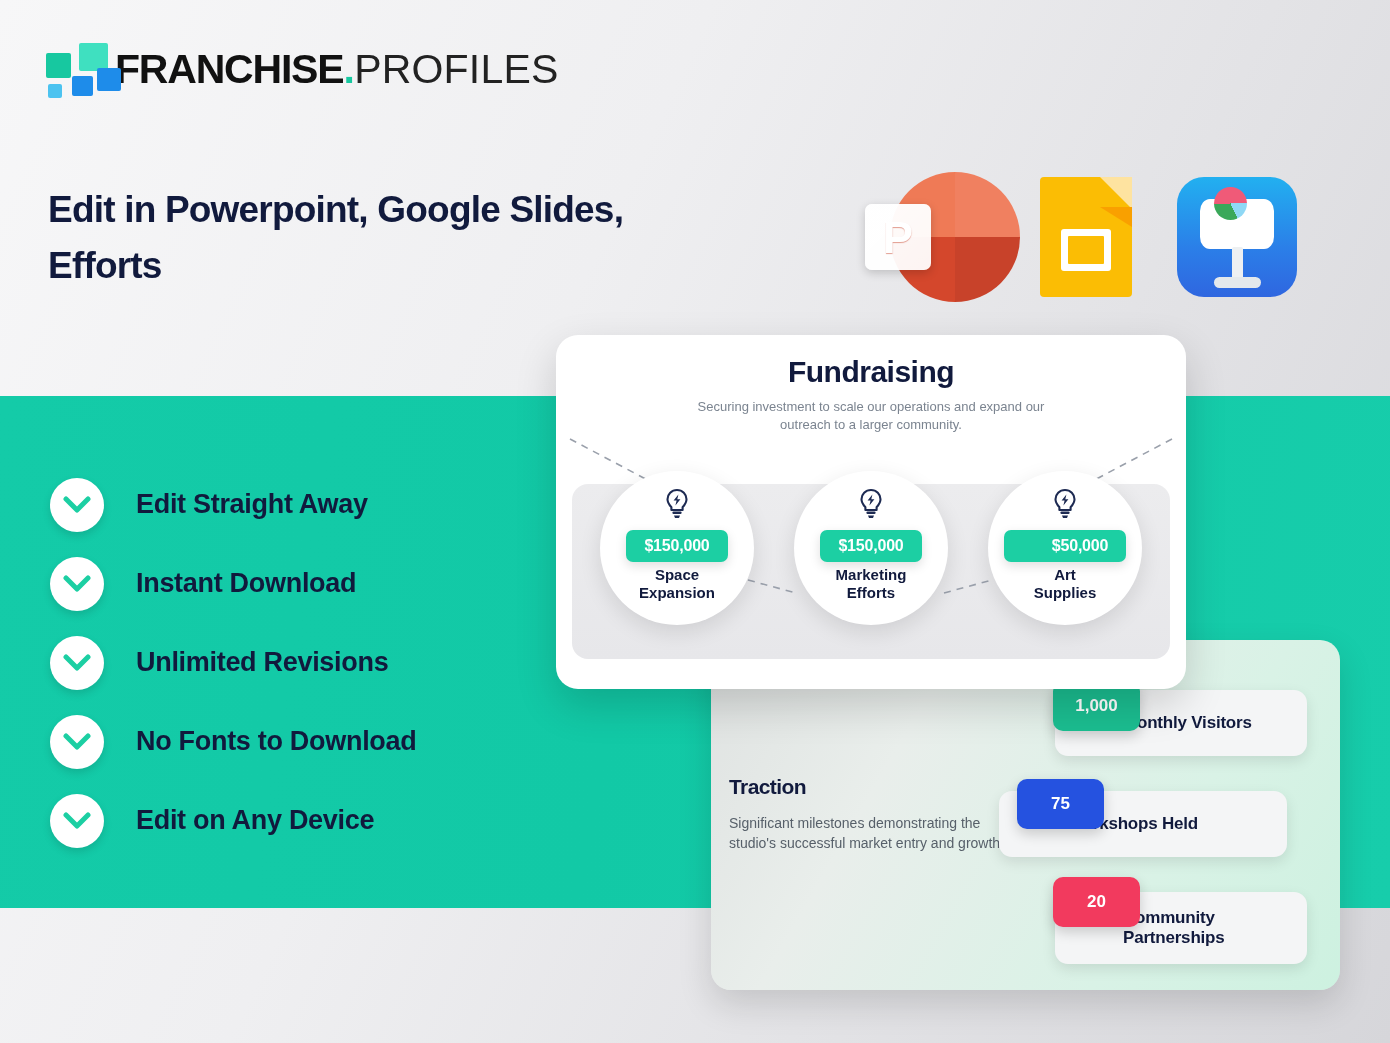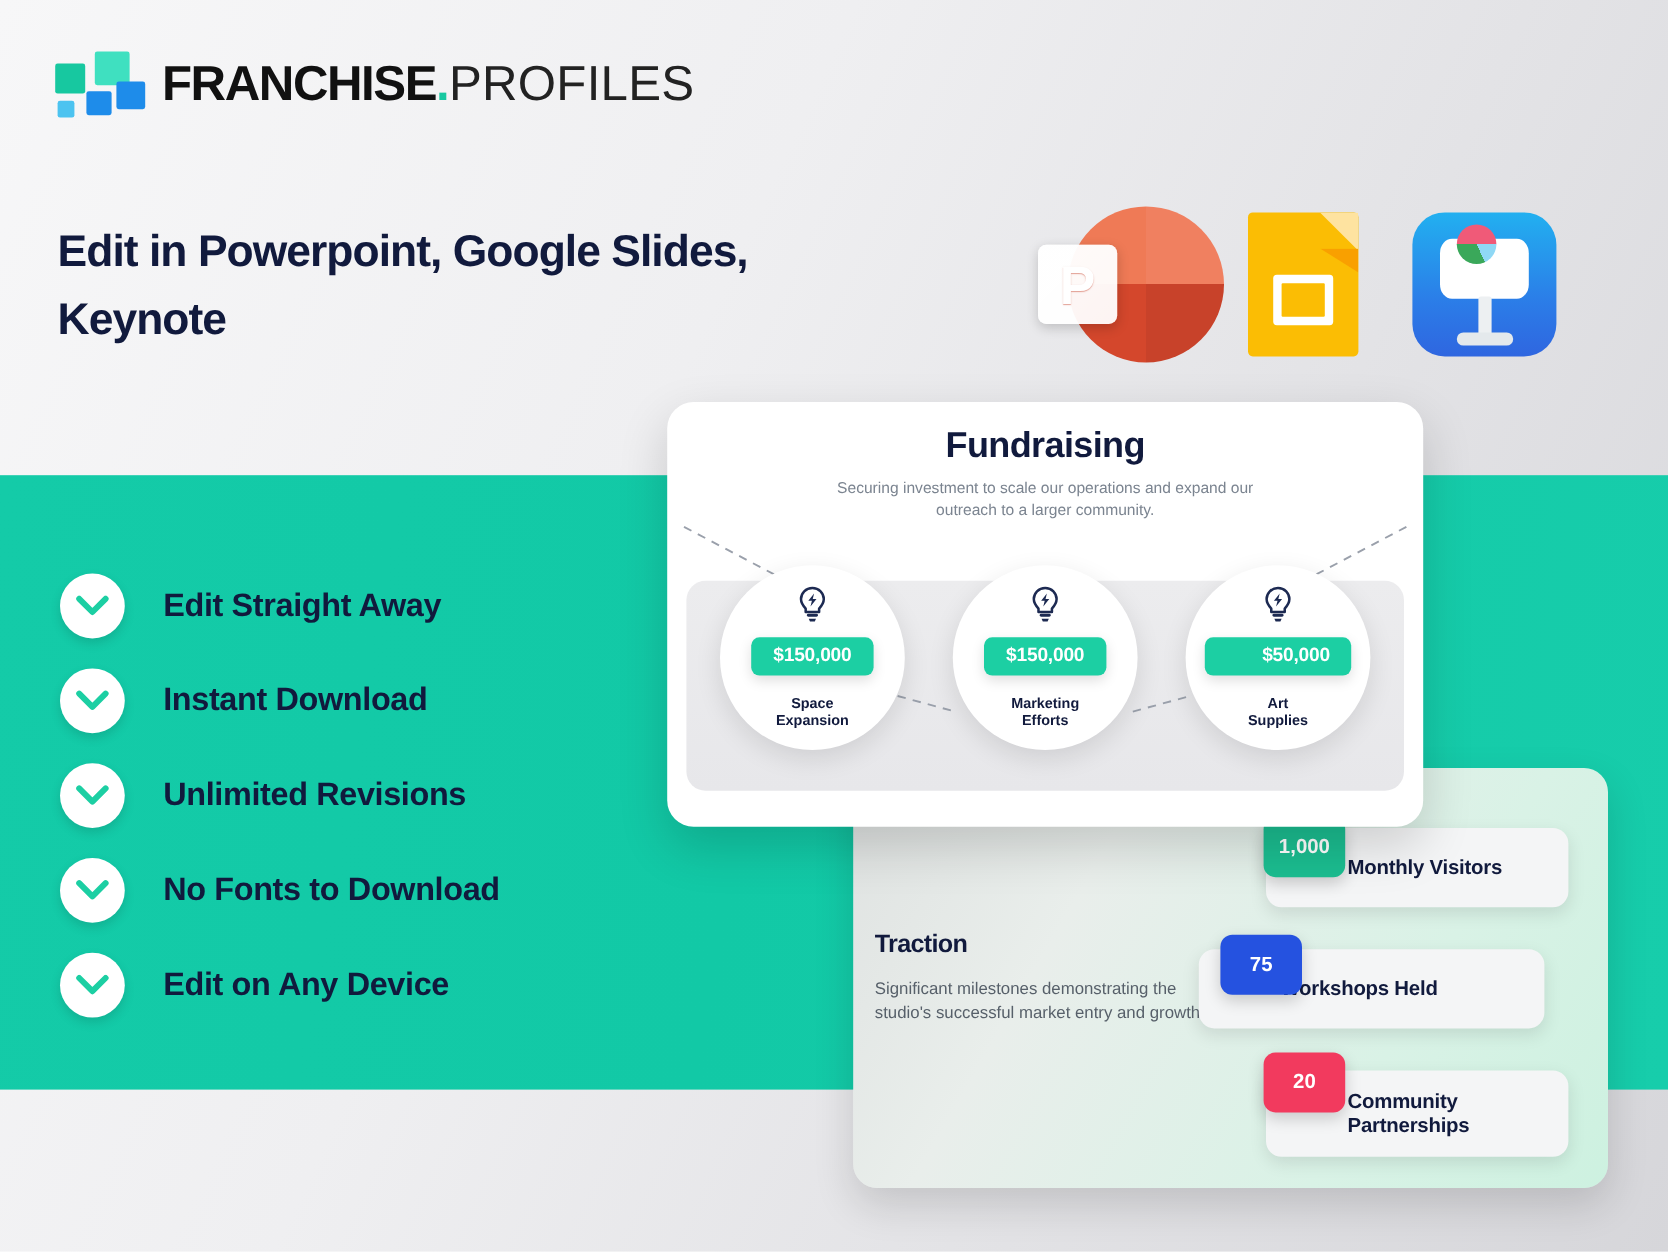--- a/index.html
+++ b/index.html
@@ -22,21 +22,21 @@
   
   .logo{ position:absolute; left:45px; top:43px; display:flex; align-items:center; }
   .logo-mark{ position:relative; width:62px; height:52px; flex:none; }
   .logo-mark i{ position:absolute; display:block; border-radius:2px; }
   .sq-a{ left:1px;  top:10px; width:25px; height:25px; background:#17c8a0; }
   .sq-b{ left:34px; top:0px;  width:29px; height:28px; background:#3fe0c0; }
   .sq-c{ left:27px; top:33px; width:21px; height:20px; background:#1e8cea; }
   .sq-d{ left:52px; top:25px; width:24px; height:23px; background:#1e8cea; }
   .sq-e{ left:3px;  top:41px; width:14px; height:14px; background:#4cc3f0; }
   .logo-text{ font-size:41px; letter-spacing:-0.6px; line-height:1;
-              margin-left:28px; white-space:nowrap; color:#111; }
+              margin-left:8px; white-space:nowrap; color:#111; }
   .logo-text .b{ font-weight:bold; letter-spacing:-1.2px; }
   .logo-text .dot{ color:#17c8a0; font-weight:bold; }
   .logo-text .l{ font-weight:300; letter-spacing:0.2px; color:#222; }
 
   
   .headline{
     position:absolute; left:48px; top:182px; width:680px;
     font-size:37px; font-weight:bold; line-height:1.5;
     letter-spacing:-0.8px; color:#111a3d;
   }
@@ -137,21 +137,21 @@
   .traction-sub{ margin-top:14px; font-size:14px; line-height:1.45; color:#57606a; }
   .stat-row{ position:absolute; display:flex; align-items:center; }
   .stat-pill{
     background:#f4f5f6; border-radius:13px; height:66px;
     display:flex; align-items:center; box-shadow:0 5px 14px rgba(0,0,0,.10);
     padding-left:68px; padding-right:44px;
   }
   .stat-label{ font-size:17px; font-weight:bold; color:#111a3d; line-height:1.2;
                letter-spacing:-0.2px; white-space:pre-line; }
   .stat-badge{
-    position:absolute; left:0; width:68px; height:50px; border-radius:10px;
+    position:absolute; left:0; width:87px; height:50px; border-radius:10px;
     display:flex; align-items:center; justify-content:center;
     color:#fff; font-size:17px; font-weight:bold;
     box-shadow:0 5px 13px rgba(0,0,0,.18);
   }
   #row-0{ left:344px; top:50px; }
   #row-0 .stat-pill{ width:252px; }
   #row-0 .stat-badge{ top:-9px; left:-2px; background:#1bbd90; }
   #row-1{ left:288px; top:151px; }
   #row-1 .stat-pill{ width:288px; }
   #row-1 .stat-badge{ top:-12px; left:18px; background:#2552e0; }
@@ -188,21 +188,21 @@
   #fund-0{ left:44px;  top:14px; }
   #fund-1{ left:238px; top:14px; }
   #fund-2{ left:432px; top:14px; }
   .bulb{ margin-top:17px; }
   .amount-pill{
     margin-top:6px; background:#1ccfa3; color:#fff; border-radius:7px;
     padding:7px 18px; font-size:16px; font-weight:bold; letter-spacing:-0.2px;
     box-shadow:0 4px 11px rgba(0,0,0,0.13); white-space:nowrap;
   }
   .fund-label{
-    margin-top:16px; text-align:center; font-size:12px; font-weight:bold;
+    margin-top:4px; text-align:center; font-size:15px; font-weight:bold;
     color:#111a3d; line-height:1.2; white-space:pre-line;
   }
   .fund-lines{ position:absolute; left:0; top:0; width:630px; height:354px; pointer-events:none; }
 </style>
 </head>
 <body>
 
 <div class="teal-band"></div>
 
 <div class="logo">
@@ -211,21 +211,21 @@
       <i class="sq-b"></i>
       <i class="sq-c"></i>
       <i class="sq-d"></i>
       <i class="sq-e"></i>
   </div>
   <div class="logo-text">
     <span class="b">FRANCHISE</span><span class="dot">.</span><span class="l">PROFILES</span>
   </div>
 </div>
 
-<div class="headline">Edit in Powerpoint, Google Slides, Keynote</div>
+<div class="headline">Edit in Powerpoint, Google Slides, Efforts</div>
 
 <div class="app-icons">
   <div class="app-icon ppt">
     <div class="circ"></div>
     <div class="tile">
         <span>P</span>
       </div>
   </div>
   <div class="app-icon gslides">
     <div class="page"></div>

